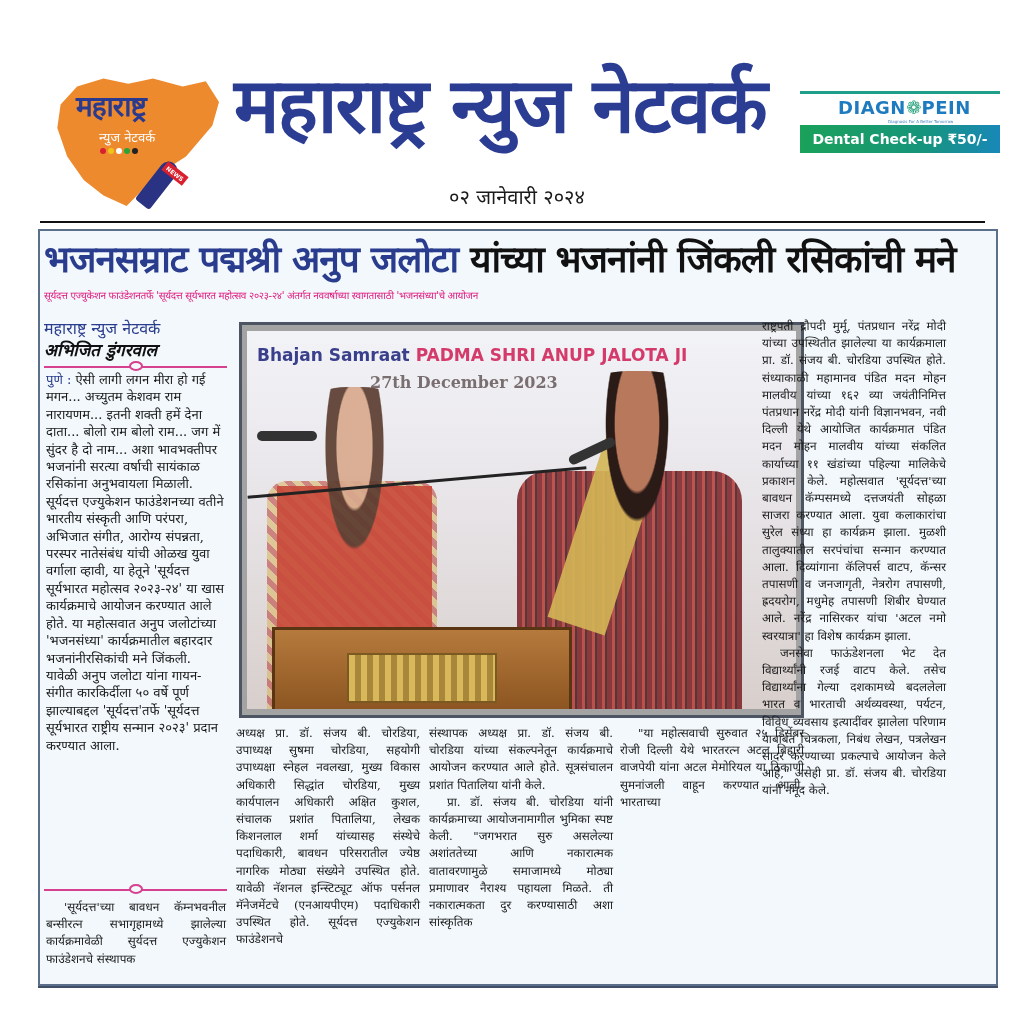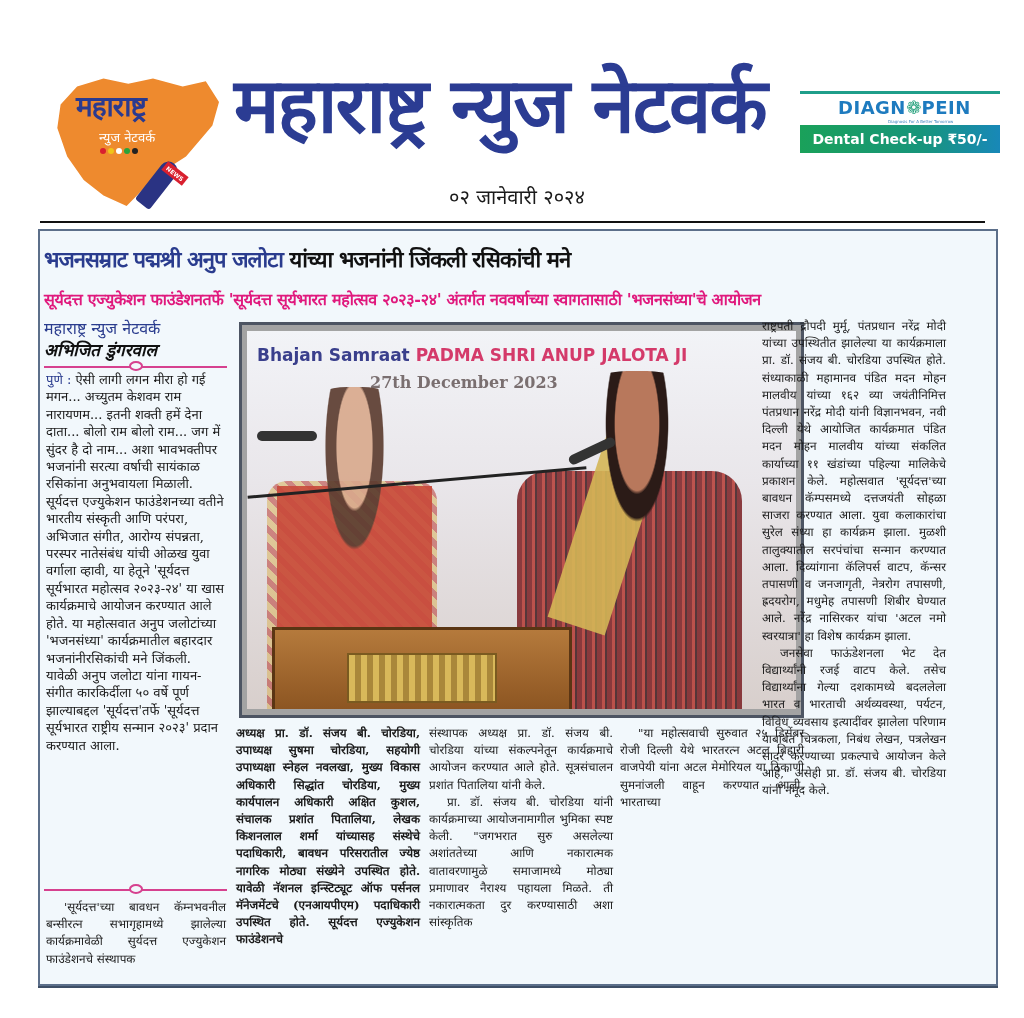--- a/index.html
+++ b/index.html
@@ -28,24 +28,24 @@
     .ad .topline { position: absolute; left: 0; top: 0; width: 200px; height: 3px; background: #1f9e8a; }
     .ad .brand { position: absolute; left: 38px; top: 6px; font-family: "DejaVu Sans", sans-serif; font-weight: bold; font-size: 18px; color: #1e7bbf; letter-spacing: 0.5px; }
     .ad .brand .o { color: #2aa37f; }
     .ad .tag { position: absolute; left: 88px; top: 28px; font-family: "DejaVu Sans", sans-serif; font-size: 4px; color: #3a80bf; }
     .ad .btn { position: absolute; left: 0; top: 34px; width: 200px; height: 28px; background: linear-gradient(90deg, #1aa15a 0%, #17957a 60%, #1888b8 100%); color: #ffffff; font-family: "DejaVu Sans", sans-serif; font-weight: bold; font-size: 14px; line-height: 28px; text-align: center; white-space: nowrap; }
 
     .rule { position: absolute; left: 40px; top: 221px; width: 945px; height: 2px; background: #111; }
 
     
     .frame { position: absolute; left: 38px; top: 229px; width: 960px; height: 757px; border: 2px solid #5c6f8a; background: #f2f8fc; box-shadow: 0 2px 0 #3e4f66; }
-    .headline { position: absolute; left: 44px; top: 238px; font-family: "DejaVu Sans", sans-serif; font-weight: bold; font-size: 22px; line-height: 44px; white-space: nowrap; letter-spacing: -1px; }
+    .headline { position: absolute; left: 44px; top: 238px; font-family: "DejaVu Sans", sans-serif; font-weight: bold; font-size: 37px; line-height: 44px; white-space: nowrap; letter-spacing: -1px; }
     .headline .blue { color: #2a3c8e; }
     .headline .black { color: #111111; }
-    .subhead { position: absolute; left: 44px; top: 288px; font-family: "DejaVu Sans", sans-serif; font-weight: bold; font-size: 16px; color: #e0197d; white-space: nowrap; letter-spacing: -0.3px; }
+    .subhead { position: absolute; left: 44px; top: 288px; font-family: "DejaVu Sans", sans-serif; font-weight: normal; font-size: 10px; color: #e0197d; white-space: nowrap; letter-spacing: -0.3px; }
 
     .col { position: absolute; font-size: 12.6px; line-height: 17.5px; text-align: justify; color: #1a1a1a; }
     .col p { text-indent: 0; }
     .col p.indent { text-indent: 18px; }
 
     .byline { position: absolute; left: 44px; top: 319px; width: 185px; }
     .byline .org { font-family: "DejaVu Sans", sans-serif; font-size: 16px; color: #2a3c8e; line-height: 20px; }
     .byline .author { font-family: "DejaVu Sans", sans-serif; font-weight: bold; font-style: italic; font-size: 17px; color: #111; line-height: 22px; }
     .divider { position: absolute; height: 2px; background: #d6418f; }
     .divider .knot { position: absolute; left: 50%; top: -5px; width: 14px; height: 10px; border: 2px solid #d6418f; border-radius: 50%; background: #f2f8fc; transform: translateX(-50%); }
@@ -64,21 +64,21 @@
     .photo .woman-pattern { position: absolute; left: 20px; top: 150px; width: 170px; height: 230px; background: repeating-linear-gradient(45deg, #d9b25a 0 6px, #b8372f 6px 12px); opacity: 0.55; border-radius: 20px 20px 0 0; }
     .photo .man { position: absolute; left: 300px; top: 40px; width: 180px; height: 330px; border-radius: 80px 80px 10px 10px; background: radial-gradient(ellipse at 50% 16%, #b8785c 0 17%, #2b1b17 18% 24%, transparent 25%), linear-gradient(180deg, transparent 0 30%, #8a2b2b 30% 100%); }
     .photo .man-stripes { position: absolute; left: 270px; top: 140px; width: 225px; height: 240px; background: repeating-linear-gradient(90deg, #7a1e22 0 5px, #b53a33 5px 8px, #3d1a1e 8px 10px); opacity: 0.85; border-radius: 30px 30px 0 0; }
     .photo .scarf { position: absolute; left: 330px; top: 100px; width: 60px; height: 200px; background: #d4b657; transform: rotate(18deg); opacity: 0.9; }
     .photo .harmonium { position: absolute; left: 25px; top: 296px; width: 300px; height: 90px; background: linear-gradient(180deg, #b57a3c 0%, #8a5320 100%); border: 3px solid #5a3513; }
     .photo .grille { position: absolute; left: 100px; top: 322px; width: 150px; height: 50px; background: repeating-linear-gradient(90deg, #d8b85a 0 6px, #a9873a 6px 12px); border: 2px solid #7a5a20; }
     .photo .mic1 { position: absolute; left: 10px; top: 100px; width: 60px; height: 10px; background: #333; border-radius: 5px; }
     .photo .mic2 { position: absolute; left: 320px; top: 115px; width: 50px; height: 10px; background: #333; border-radius: 5px; transform: rotate(-25deg); }
     .photo .stand { position: absolute; left: 0; top: 150px; width: 340px; height: 3px; background: #222; transform: rotate(-5deg); }
 
-    .col2 { left: 236px; top: 725px; width: 184px; font-size: 11.8px; line-height: 17.2px; font-weight: bold; }
+    .col2 { left: 236px; top: 725px; width: 184px; font-size: 11.8px; line-height: 17.2px; }
     .col3 { left: 429px; top: 725px; width: 184px; font-size: 11.8px; line-height: 17.2px; }
     .col4 { left: 620px; top: 725px; width: 184px; font-size: 11.8px; line-height: 17.2px; }
     .col5 { left: 762px; top: 318px; width: 184px; font-size: 11.8px; line-height: 17.2px; }
   </style>
 </head>
 <body>
 
 <div class="masthead">
   <div class="logo">
     <div class="map"></div>

